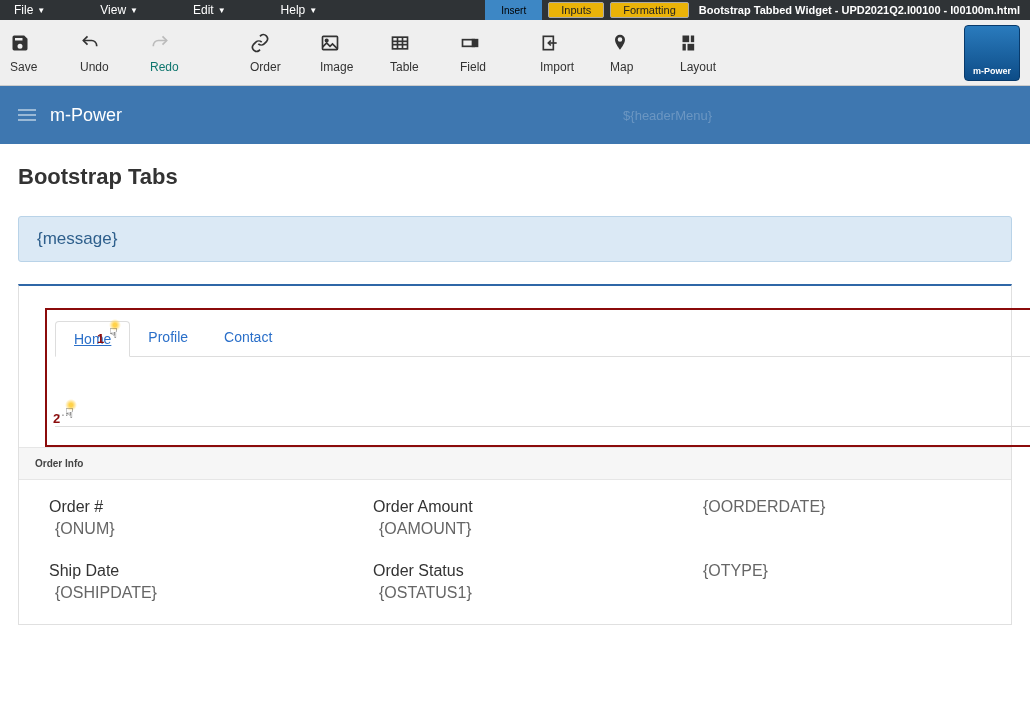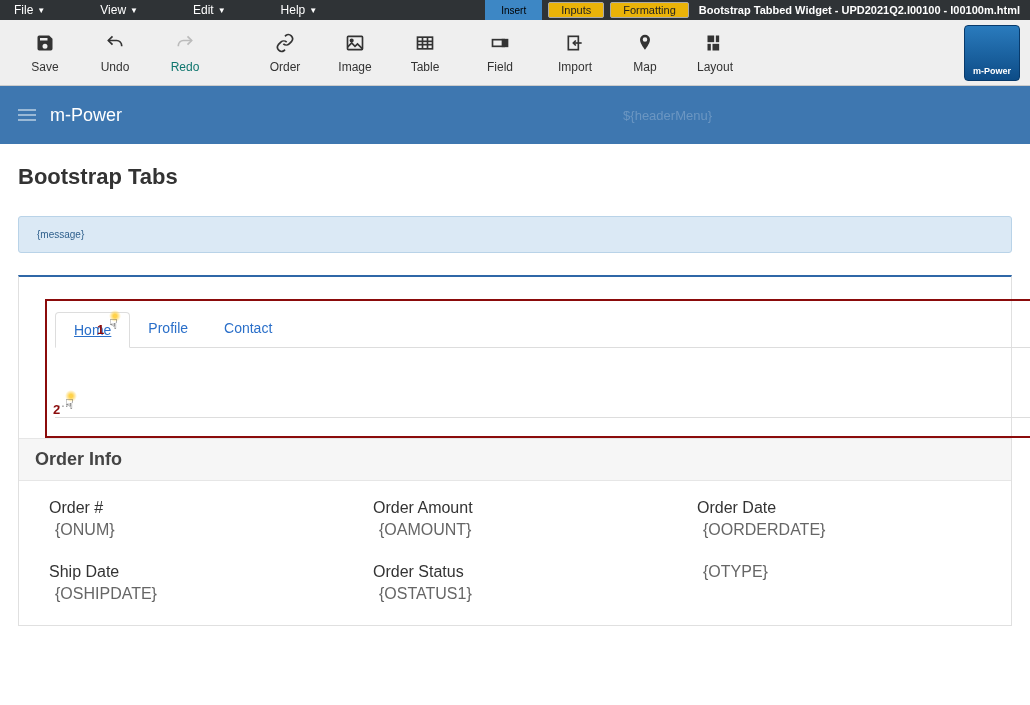--- a/index.html
+++ b/index.html
@@ -9,54 +9,54 @@
 .menubar { background:#2f3336; height:20px; display:flex; align-items:center; color:#fff; font-size:12px;gap:27px; }
 .menubar .menu { padding:0 14px; display:flex; align-items:center; gap:4px; cursor:pointer; }
 .menubar .caret { font-size:8px; }
 .menubar-right { margin-left:auto; display:flex; align-items:center; height:100%; }
 .mode-tab { background:#3d87c5; color:#000000; padding:0 16px; height:100%; display:flex; align-items:center; font-size:10px; }
 .mode-btn { background:#eab308; color:#222; border:1px solid #aaa; border-radius:2px; padding:1px 12px; font-size:11px; margin-left:6px; cursor:pointer; }
 .file-title { color:#fff; font-size:11px; padding:0 10px; font-weight:bold; }
 
 
 .toolbar { background:#efefef; border-bottom:1px solid #ccc; height:66px; display:flex; align-items:center; padding:0 10px; }
-.tool { width:70px; text-align:center; font-size:12px; color:#333; cursor:pointer; }
+.tool { width:70px; font-size:12px; color:#333; cursor:pointer; }
 .tool .glyph { font-size:20px; display:block; height:28px; line-height:28px; color:#333; }
 .tool.disabled .glyph, .tool.disabled .lbl { color:#0f766e; }
 .logo-box { margin-left:auto; width:56px; height:56px; background:linear-gradient(#2a7bbd,#0d4c87); border:1px solid #083a6b; border-radius:4px; display:flex; align-items:flex-end; justify-content:center; color:#fff; font-size:9px; font-weight:bold; padding-bottom:4px; }
 
 
 .bluebar { background:#3e77b0; height:58px; display:flex; align-items:center; color:#fff; padding:0 18px; font-size:18px; }
 .bluebar .ham { display:inline-flex; flex-direction:column; gap:3px; margin-right:14px; cursor:pointer; }
 .bluebar .ham span { width:18px; height:2px; background:#9ab9d6; }
 .bluebar .hdrmenu { margin-left:auto; margin-right:300px; color:#6b96c2; font-size:13px; }
 
 
 .page-pad { padding:20px 18px 0 18px; }
 .page-title { font-size:22px; color:#333; font-weight:600; margin-bottom:26px; }
-.msg-box { background:#dbe9f5; color:#2e5f8c; border:1px solid #b9d3e8; border-radius:3px; padding:12px 18px; font-size:10px; margin-bottom:22px; }
+.msg-box { background:#dbe9f5; color:#2e5f8c; border:1px solid #b9d3e8; border-radius:3px; padding:12px 18px; font-size:17px; margin-bottom:22px; }
 
 .panel { border:1px solid #e0e0e0; border-top:2px solid #2f67a7; background:#fff; padding:22px 26px; }
 
 .redbox { border:2px solid #8b0b0b; padding:10px 8px 18px 8px; position:relative; width:1009px; }
 
 .tabrow { display:flex; border-bottom:1px solid #ddd; }
 .tab { padding:9px 18px; font-size:14px; color:#2a6fc9; cursor:pointer; }
 .tab.active { border:1px solid #ddd; border-bottom:1px solid #fff; border-radius:4px 4px 0 0; position:relative; top:1px; background:#fff; text-decoration:underline; }
 
 .tabcontent { border-bottom:1px solid #ddd; height:70px; position:relative; }
 
 .cursor { position:absolute; width:20px; height:24px; pointer-events:none; }
 .cursor .spark { position:absolute; width:12px; height:12px; background:radial-gradient(circle,#ffd24a 20%,rgba(255,210,74,0) 70%); top:-4px; left:2px; }
 .cursor .hand { position:absolute; font-size:14px; top:2px; left:2px; color:#000; }
 .cursor .num { position:absolute; left:-10px; top:8px; color:#8b0b0b; font-size:13px; font-weight:bold; }
 
 .dots { font-size:14px; color:#999; }
 
-.section-head { background:#f6f6f6; border:1px solid #e6e6e6; border-left:none; border-right:none; font-size:18px; font-weight:bold; color:#444; padding:10px 16px; margin:0 -26px 18px -26px; }
+.section-head { background:#f6f6f6; border:1px solid #e6e6e6; border-left:none; border-right:none; font-size:10px; font-weight:bold; color:#444; padding:10px 16px; margin:0 -26px 18px -26px; }
 
 .order-grid { display:grid; grid-template-columns:1fr 1fr 1fr; row-gap:24px; column-gap:40px; font-size:16px; color:#333; padding:0 4px; }
 .order-grid .label { color:#333; margin-bottom:4px; }
 .order-grid .val { color:#666; padding-left:6px; }
 
 svg.ic { width:20px; height:20px; }
 </style>
 </head>
 <body>
 
@@ -207,21 +207,20 @@
     <div class="order-grid">
       <div>
         <div class="label">Order #</div>
         <div class="val">{ONUM}</div>
       </div>
       <div>
         <div class="label">Order Amount</div>
         <div class="val">{OAMOUNT}</div>
       </div>
       <div>
-        <div class="label">Order Date</div>
         <div class="val">{OORDERDATE}</div>
       </div>
       <div>
         <div class="label">Ship Date</div>
         <div class="val">{OSHIPDATE}</div>
       </div>
       <div>
         <div class="label">Order Status</div>
         <div class="val">{OSTATUS1}</div>
       </div>

